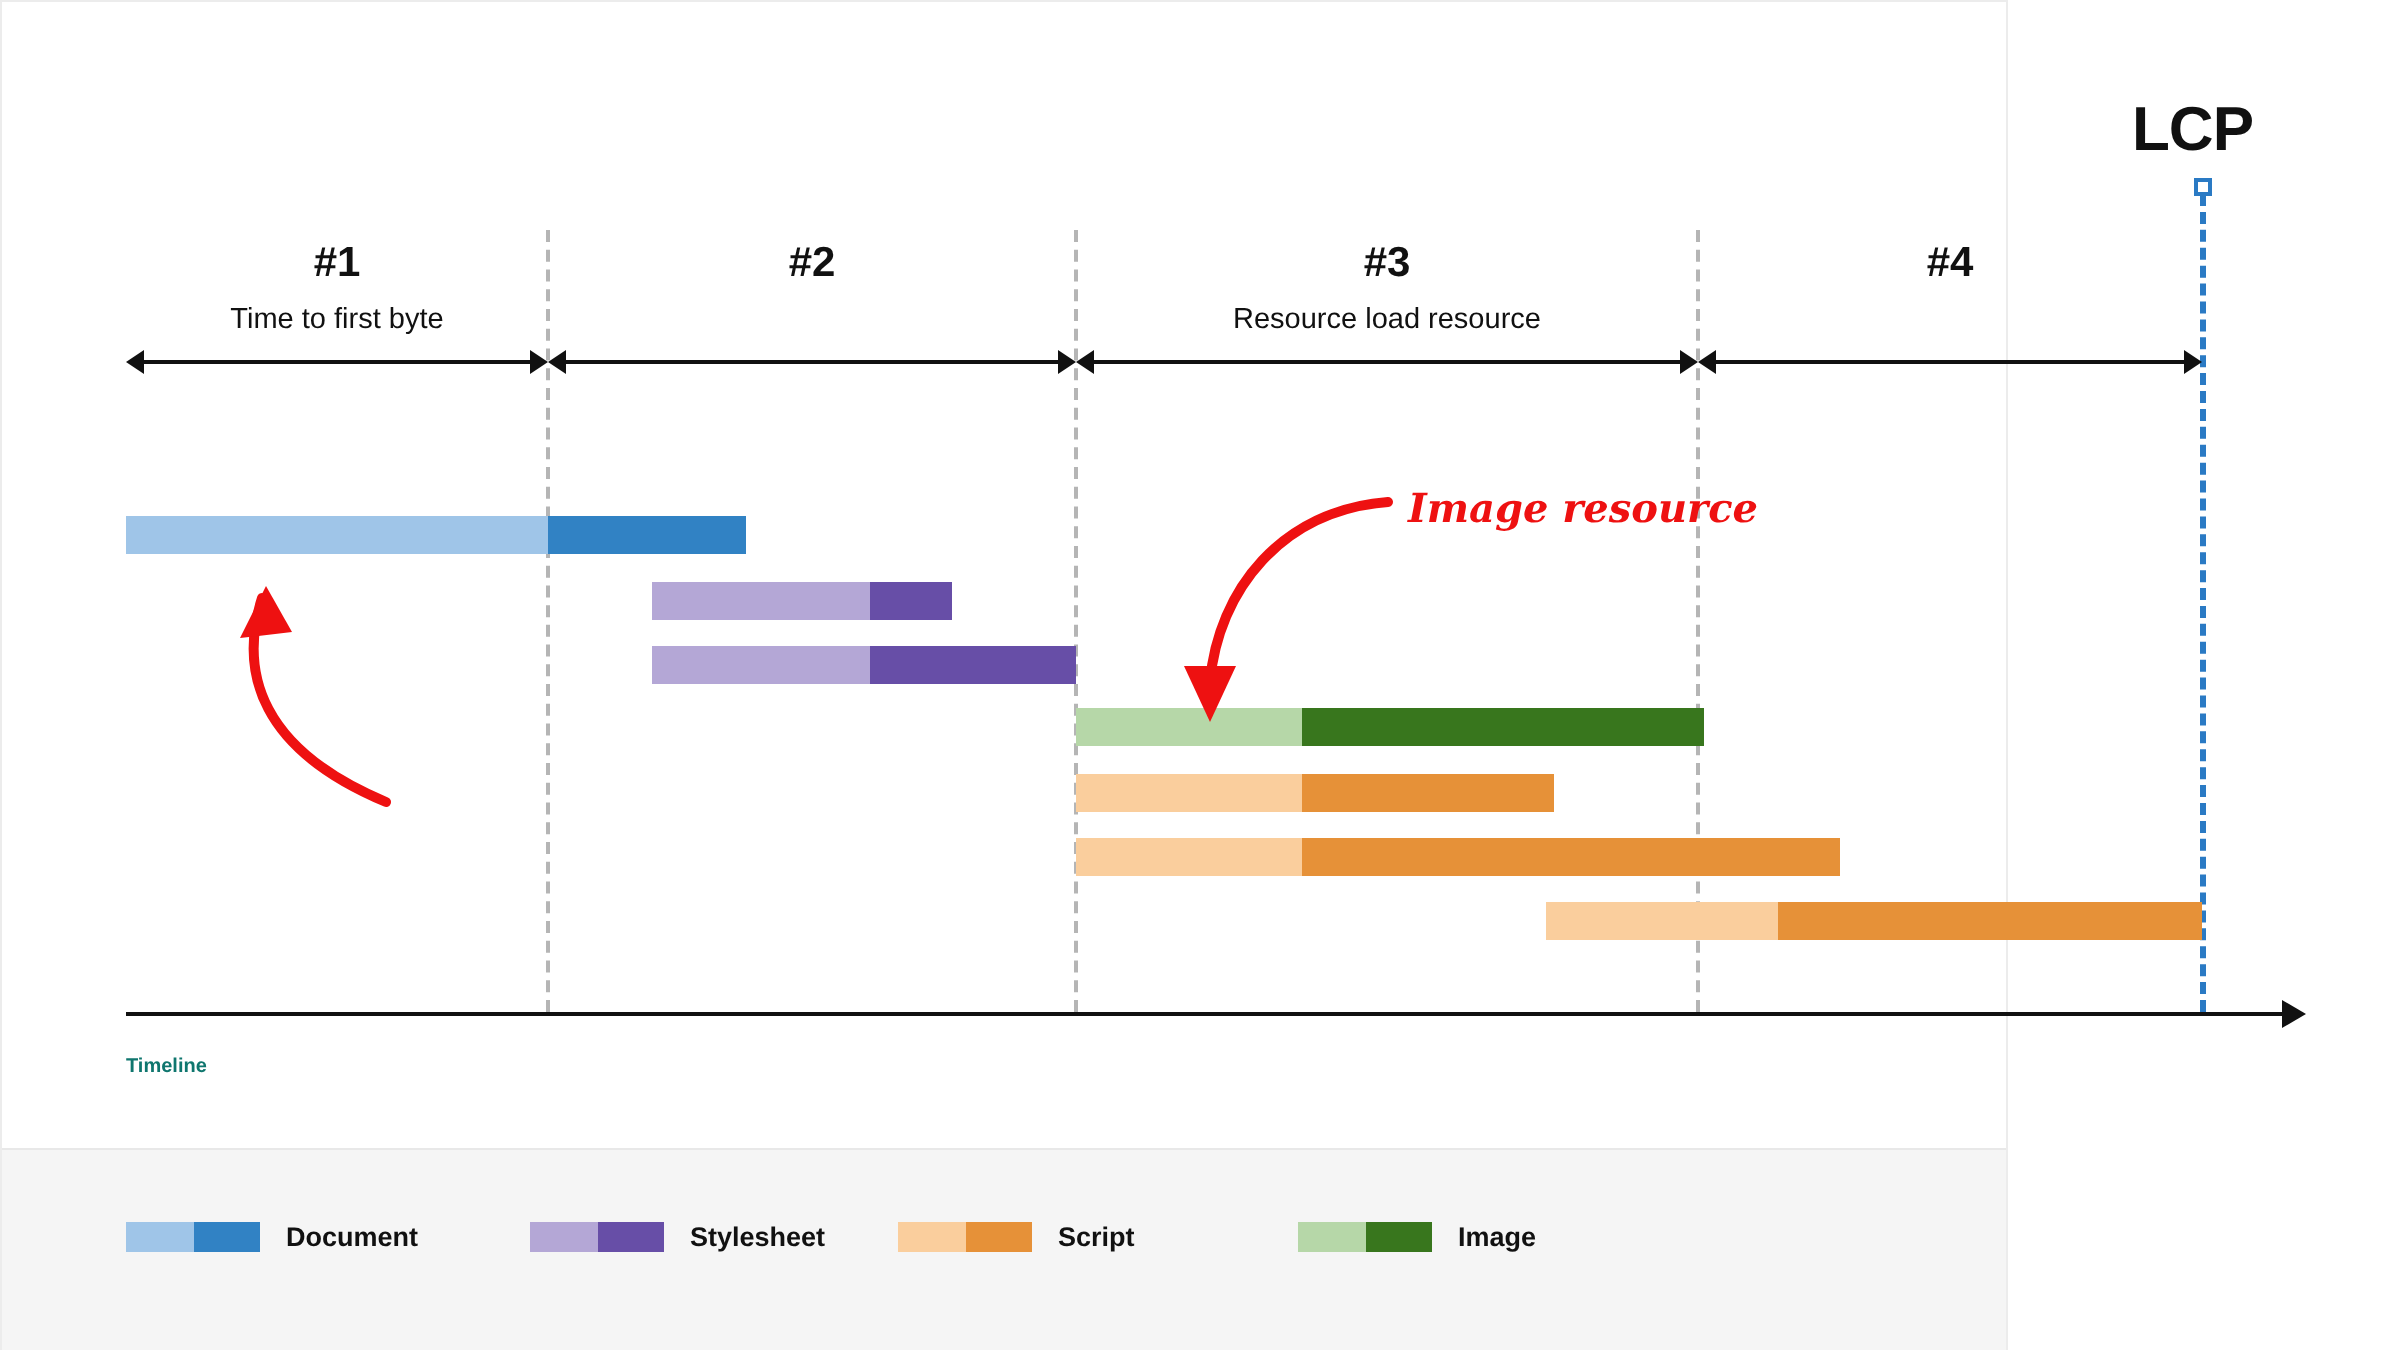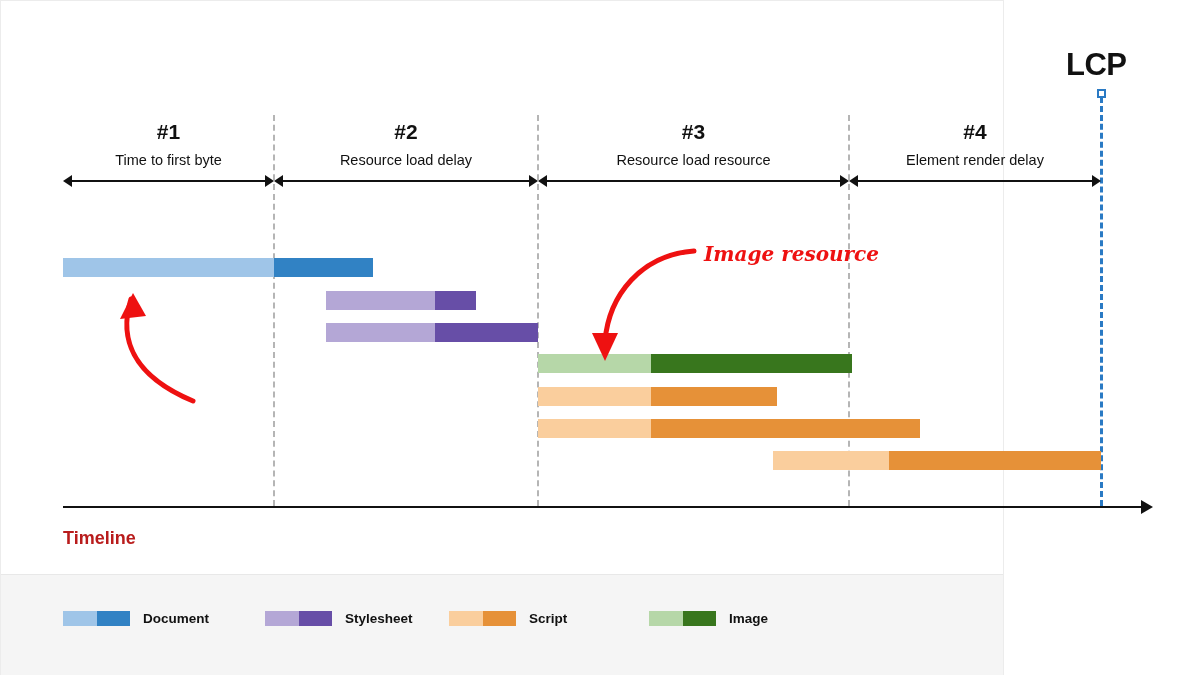--- a/index.html
+++ b/index.html
@@ -89,21 +89,21 @@
   }
   .axis-head {
     position: absolute;
     width: 0; height: 0;
     border-top: 7px solid transparent;
     border-bottom: 7px solid transparent;
     border-left: 12px solid #111111;
   }
   .axis-label {
     position: absolute;
-    font-size: 18px; font-weight: 700; color: #b91c1c;
+    font-size: 10px; font-weight: 700; color: #0f766e;
   }
 
   
   .annot {
     position: absolute;
     color: #ee1111;
     font-family: "DejaVu Serif", serif;
     font-style: italic;
     font-weight: 700;
     font-size: 20px;
@@ -158,39 +158,37 @@
         <div class="phase-num">#1</div>
         <div class="phase-name">Time to first byte</div>
       </div>
       <div class="measure" style="left: 62px; width: 211px; top: 174px;">
         <div class="head left"></div>
         <div class="shaft"></div>
         <div class="head right"></div>
       </div>
       <div class="phase" style="left: 273px; top: 120px; width: 264px;">
         <div class="phase-num">#2</div>
-        <div class="phase-name">Resource load delay</div>
       </div>
       <div class="measure" style="left: 273px; width: 264px; top: 174px;">
         <div class="head left"></div>
         <div class="shaft"></div>
         <div class="head right"></div>
       </div>
       <div class="phase" style="left: 537px; top: 120px; width: 311px;">
         <div class="phase-num">#3</div>
         <div class="phase-name">Resource load resource</div>
       </div>
       <div class="measure" style="left: 537px; width: 311px; top: 174px;">
         <div class="head left"></div>
         <div class="shaft"></div>
         <div class="head right"></div>
       </div>
       <div class="phase" style="left: 848px; top: 120px; width: 252px;">
         <div class="phase-num">#4</div>
-        <div class="phase-name">Element render delay</div>
       </div>
       <div class="measure" style="left: 848px; width: 252px; top: 174px;">
         <div class="head left"></div>
         <div class="shaft"></div>
         <div class="head right"></div>
       </div>
     </div>
 
   <div id="bars">
       <div class="bar" style="left: 62px; top: 257px; width: 310px;">

